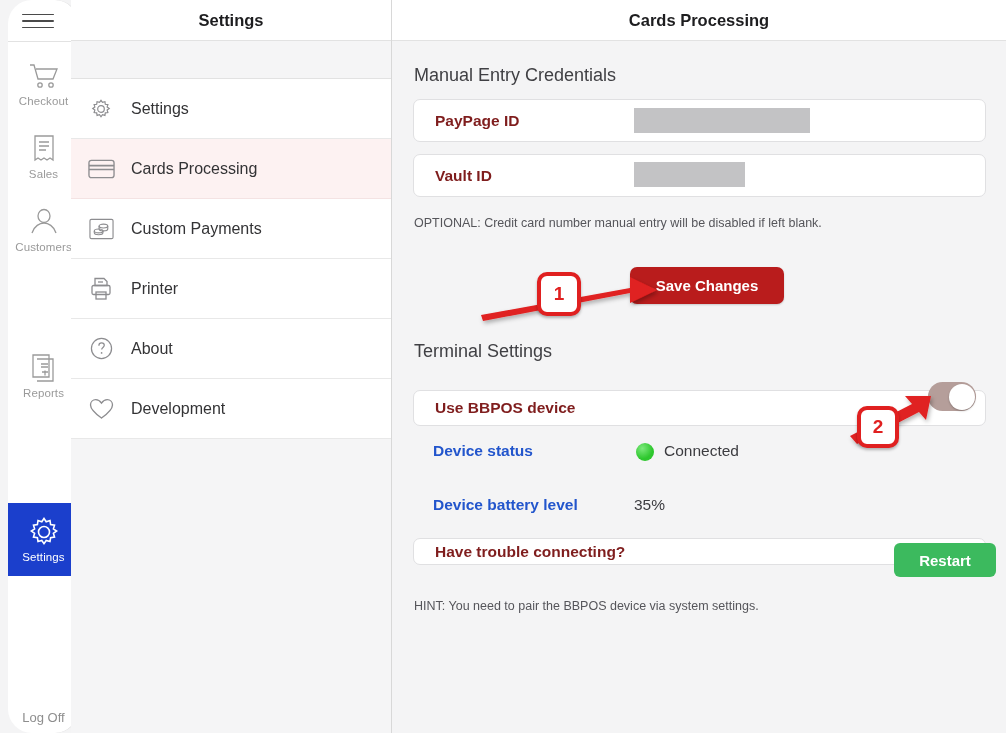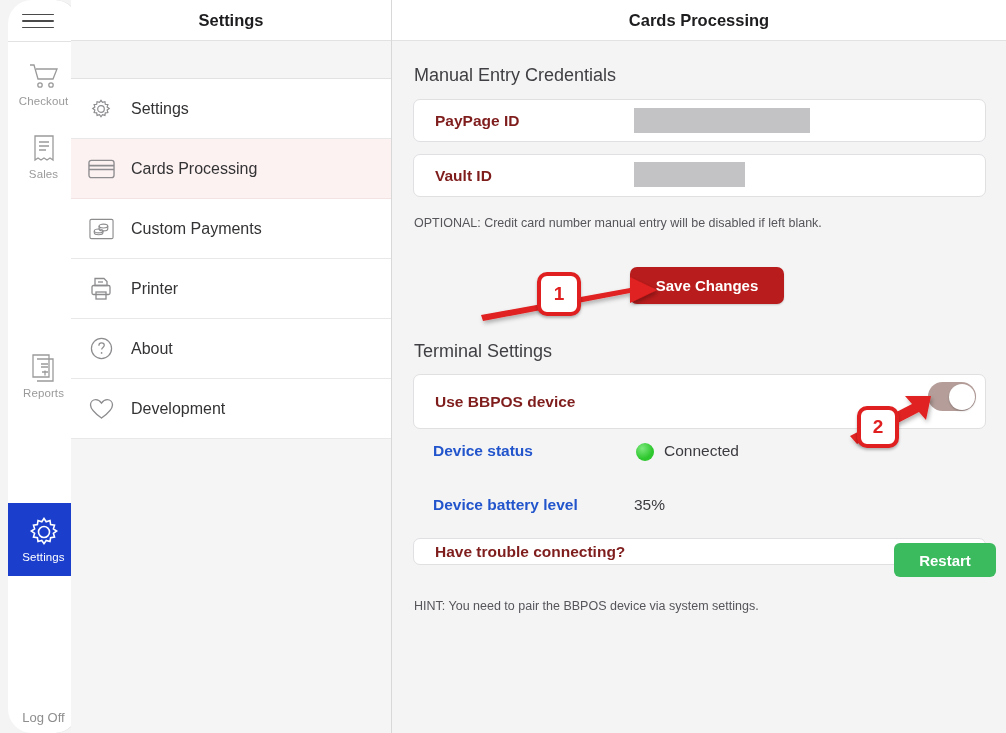--- a/index.html
+++ b/index.html
@@ -196,20 +196,29 @@
     <div class="rail-item" style="top:120px">
       <span class="rail-icon">
         <svg width="26" height="30" viewBox="0 0 26 30" fill="none" stroke="#9a9a9a" stroke-width="1.3">
           <path d="M4 2 h18 v24 l-3 -2 l-3 2 l-3 -2 l-3 2 l-3 -2 l-3 2 z"></path>
           <path d="M8 8 h10 M8 12 h10 M8 16 h7"></path>
         </svg>
       </span>
       <span class="rail-label">Sales</span>
     </div>
 
+    <div class="rail-item" style="top:193px">
+      <span class="rail-icon">
+        <svg width="30" height="28" viewBox="0 0 30 28" fill="none" stroke="#9a9a9a" stroke-width="1.3">
+          <ellipse cx="15" cy="8" rx="6" ry="6.5"></ellipse>
+          <path d="M3 25 c2 -7 8 -10 12 -10 s10 3 12 10"></path>
+        </svg>
+      </span>
+      <span class="rail-label">Customers</span>
+    </div>
 
 
     <div class="rail-item" style="top:339px">
       <span class="rail-icon">
         <svg width="28" height="30" viewBox="0 0 28 30" fill="none" stroke="#9a9a9a" stroke-width="1.3">
           <path d="M3 2 h16 v22 h-16 z"></path>
             <path d="M7 6 h16 v22 h-16"></path>
           <path d="M11 11 h7 M11 14 h7"></path>
           <path d="M12 19 h6 M15 17.5 v5"></path>
         </svg>
@@ -320,21 +329,21 @@
 
       <div class="card" style="top:113px; height:43px">
         <span class="card-label">Vault ID</span>
       </div>
       <div class="redaction" style="left:242px; top:121px; width:111px; height:25px"></div>
 
       <div class="note" style="top:175px">OPTIONAL: Credit card number manual entry will be disabled if left blank.</div>
 
       <div class="section-head" style="top:300px">Terminal Settings</div>
 
-      <div class="card" style="top:333px; height:55px">
+      <div class="card" style="top:349px; height:36px">
         <span class="card-label">Use BBPOS device</span>
       </div>
 
       <div class="kv-label" style="top:401px; left:41px">Device status</div>
       <div class="kv-value" style="top:401px; left:272px">Connected</div>
 
       <div class="kv-label" style="top:455px; left:41px">Device battery level</div>
       <div class="kv-value" style="top:455px; left:242px">35%</div>
 
       <div class="card" style="top:497px; height:27px">

